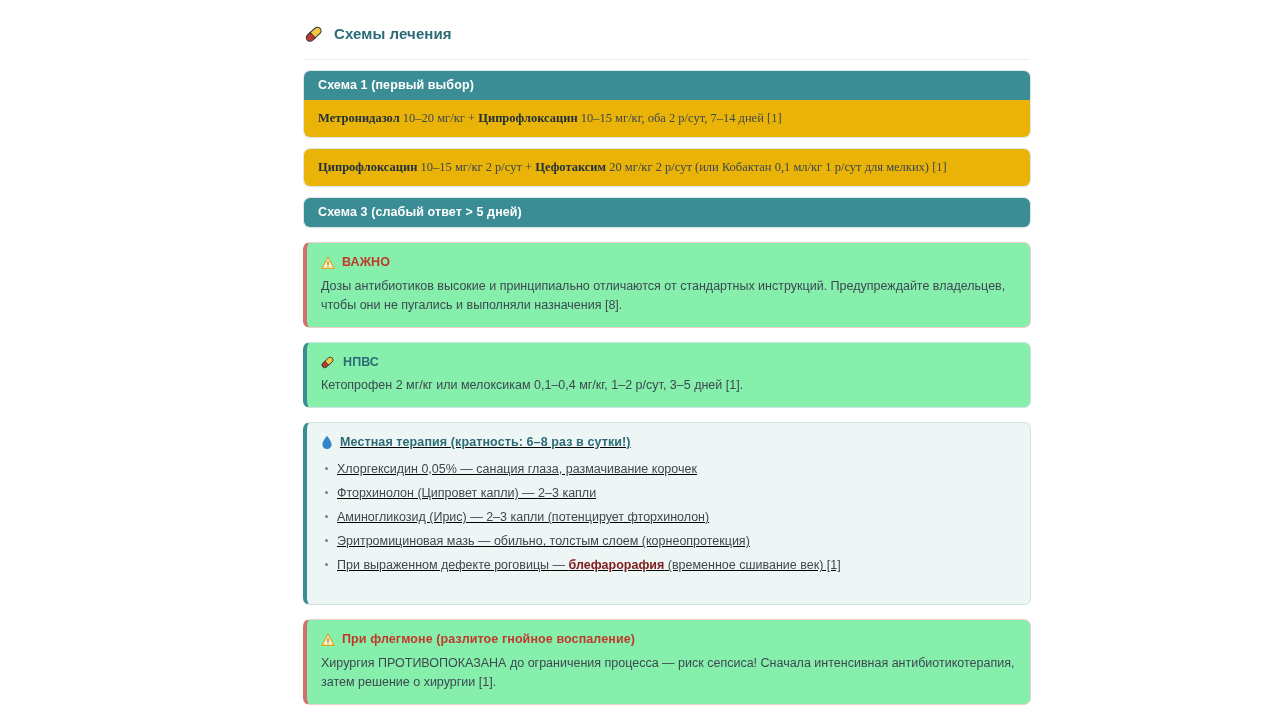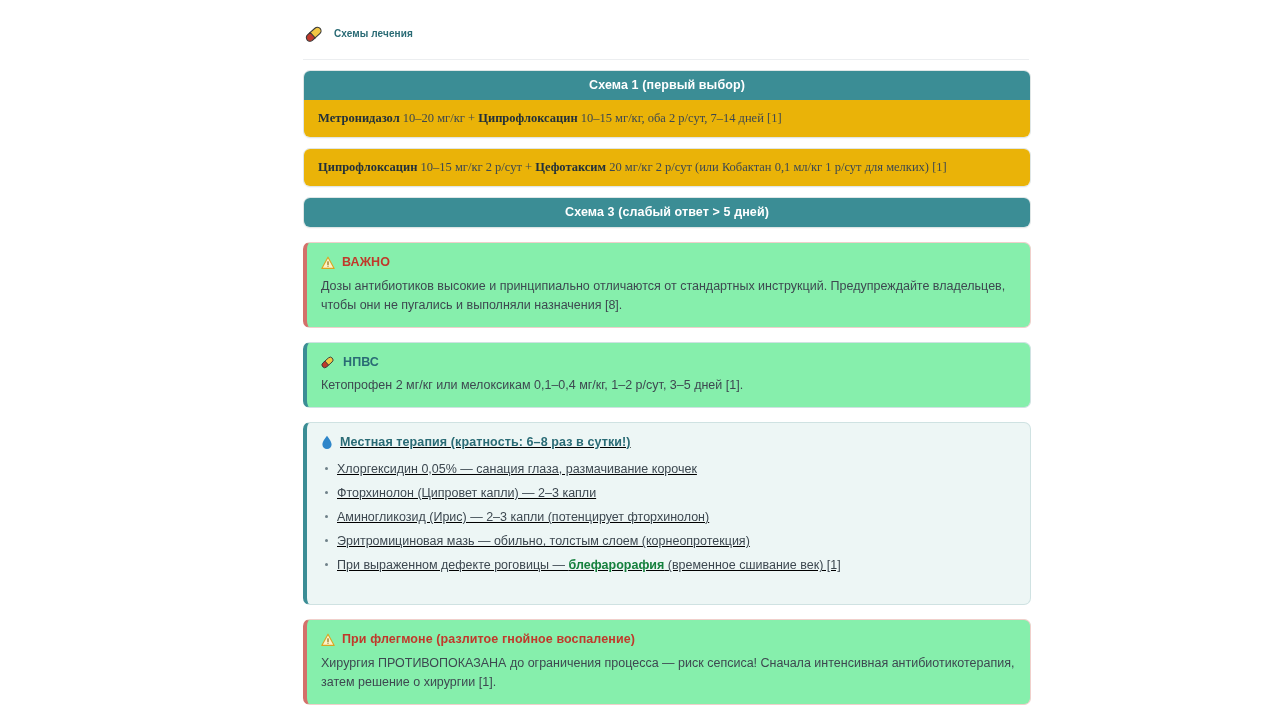--- a/index.html
+++ b/index.html
@@ -30,21 +30,21 @@
 
   
   .section-head {
     display: flex;
     align-items: center;
     gap: 9px;
     padding: 19px 0 0 2px;
     height: 28px;
   }
   .section-title {
-    font-size: 10px;
+    font-size: 15px;
     font-weight: bold;
     color: #2a6b75;
     letter-spacing: .1px;
   }
   .head-divider {
     margin-top: 12px;
     width: 726px;
     height: 1px;
     background: #eceef0;
   }
@@ -66,21 +66,20 @@
     background: #ffffff;
     box-shadow: 0 1px 1px rgba(0,0,0,.03);
   }
   .scheme-header {
     background: #3b8d95;
     color: #ffffff;
     font-size: 12.5px;
     font-weight: bold;
     padding: 7px 14px 8px 14px;
     letter-spacing: .1px;
-    text-align: center;
   }
   .scheme-body {
     background: #eab308;
     font-size: 12.5px;
     color: #3d4850;
     padding: 9px 14px 10px 14px;
     line-height: 1.45;
     font-family: Liberation Serif, serif;
   }
   .scheme-body b { color: #22303a; font-weight: bold; }
@@ -140,21 +139,21 @@
   .bullets li::before {
     content: "";
     position: absolute;
     left: 4px;
     top: 7px;
     width: 3px;
     height: 3px;
     border-radius: 50%;
     background: #6f8189;
   }
-  .bullets li b { color: #15803d; font-weight: bold; }
+  .bullets li b { color: #7f1d1d; font-weight: bold; }
 </style>
 </head>
 <body>
 
 <div id="page">
   <div class="content-col">
 
     <div class="section-head">
       <span class="icon">
         <svg width="20" height="20" viewBox="0 0 20 20">

